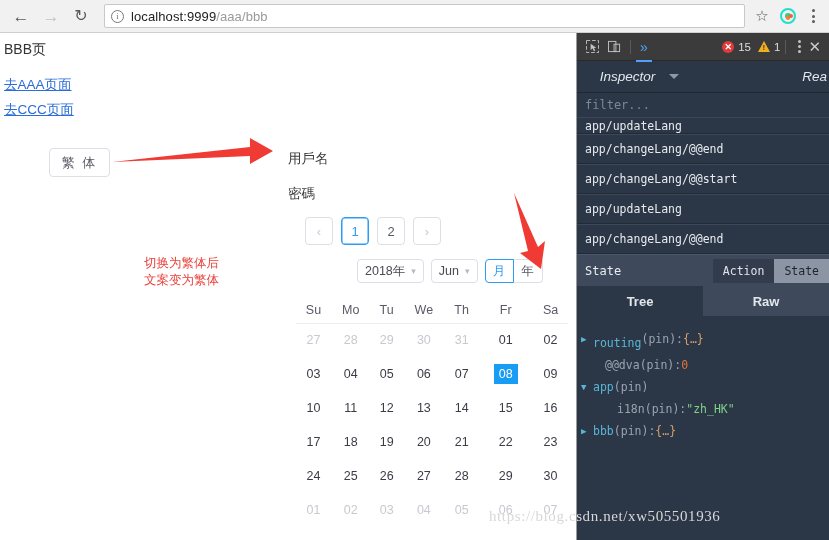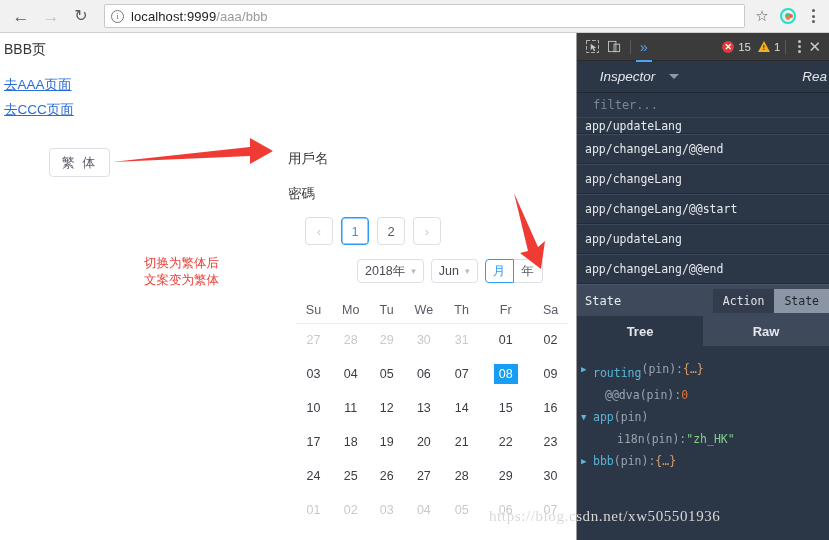--- a/index.html
+++ b/index.html
@@ -177,21 +177,21 @@
   .dt-tab {
     flex: 1; text-align: center; font-size: 13.5px; color: #e3e7ec;
     display:flex; align-items:center; justify-content:center; gap: 14px; height: 32px; font-style: italic;
   }
   .dt-tab .caret { border-left: 5px solid transparent; border-right: 5px solid transparent;
     border-top: 5px solid #8e99a8; }
   .dt-tab.edge { justify-content: flex-end; padding-right: 2px; overflow: hidden; }
 
   .dt-filter {
     height: 25px; background: #2b3646; display: flex; align-items: center;
-    padding-left: 16px; font-size: 12px; color: #7d8795;
+    padding-left: 8px; font-size: 12px; color: #7d8795;
     border-bottom: 1px solid #3a4557;
   }
   .act-list { background: #2b3646; }
   .act-row {
     height: 30px; display: flex; align-items: center; padding-left: 8px;
     font-size: 11.5px; color: #e8ebef;
     border-top: 1px solid #3c4759; border-bottom: 1px solid #222a36;
     background: #2b3646;
   }
   .act-row.first { height: 16px; align-items: flex-end; border-top: none;}
@@ -422,21 +422,20 @@
       </div>
     </div>
 
     <div class="dt-filter">
       <span>filter...</span>
     </div>
 
     <div class="act-list" id="act-list">
         <div class="act-row first">app/updateLang</div>
         <div class="act-row">app/changeLang/@@end</div>
-        <div class="act-row">app/changeLang</div>
         <div class="act-row">app/changeLang/@@start</div>
         <div class="act-row">app/updateLang</div>
         <div class="act-row">app/changeLang/@@end</div>
       </div>
 
     <div class="state-bar">
       <div class="lbl">State</div>
       <div class="tgl">
         <div>Action</div>
         <div class="on">State</div>

